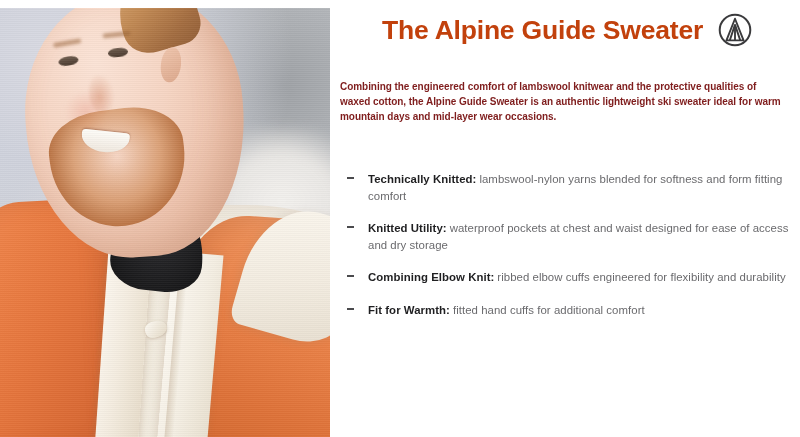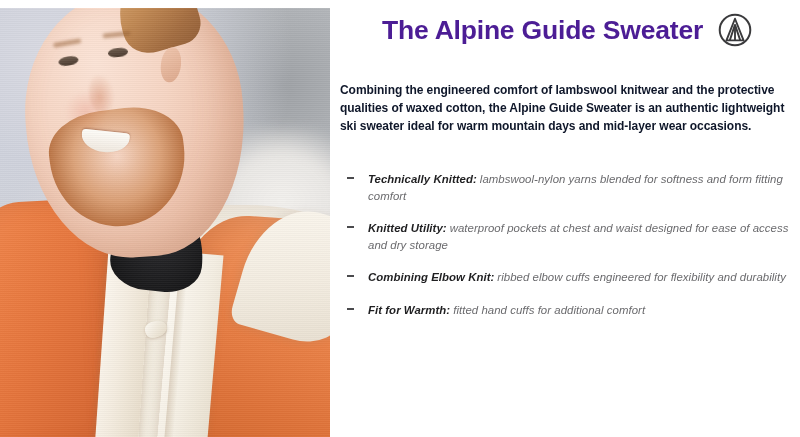--- a/index.html
+++ b/index.html
@@ -303,62 +303,61 @@
     height: 42px;
     display: flex;
     align-items: center;
     justify-content: center;
     gap: 14px;
   }
   .title {
     font-family: "Liberation Sans", sans-serif;
     font-size: 26.5px;
     font-weight: 700;
-    color: #4c1d95;
+    color: #c2410c;
     letter-spacing: -0.2px;
     white-space: nowrap;
     text-align: right;
   }
   .brand-mark {
     flex: 0 0 auto;
     width: 36px;
     height: 36px;
     display: block;
   }
 
   .lede {
     position: absolute;
     left: 10px;
     top: 69px;
     width: 446px;
-    font-size: 12px;
+    font-size: 10px;
     font-weight: 700;
     line-height: 1.52;
-    color: #0f172a;
+    color: #7f1d1d;
     letter-spacing: -0.05px;
   }
 
   .features {
     position: absolute;
     left: 14px;
     top: 171px;
     width: 452px;
     margin: 0;
     padding: 0;
     list-style: none;
   }
   .feature {
     position: relative;
     padding-left: 24px;
     margin-bottom: 15px;
     font-size: 11.4px;
     line-height: 1.5;
     color: #6a6a6d;
     letter-spacing: 0.05px;
-    font-style: italic;
   }
   .feature:last-child { margin-bottom: 12px; }
   .feature .dash {
     position: absolute;
     left: 3px;
     top: 6px;
     width: 7px;
     height: 2px;
     background: #4a4a4d;
   }

